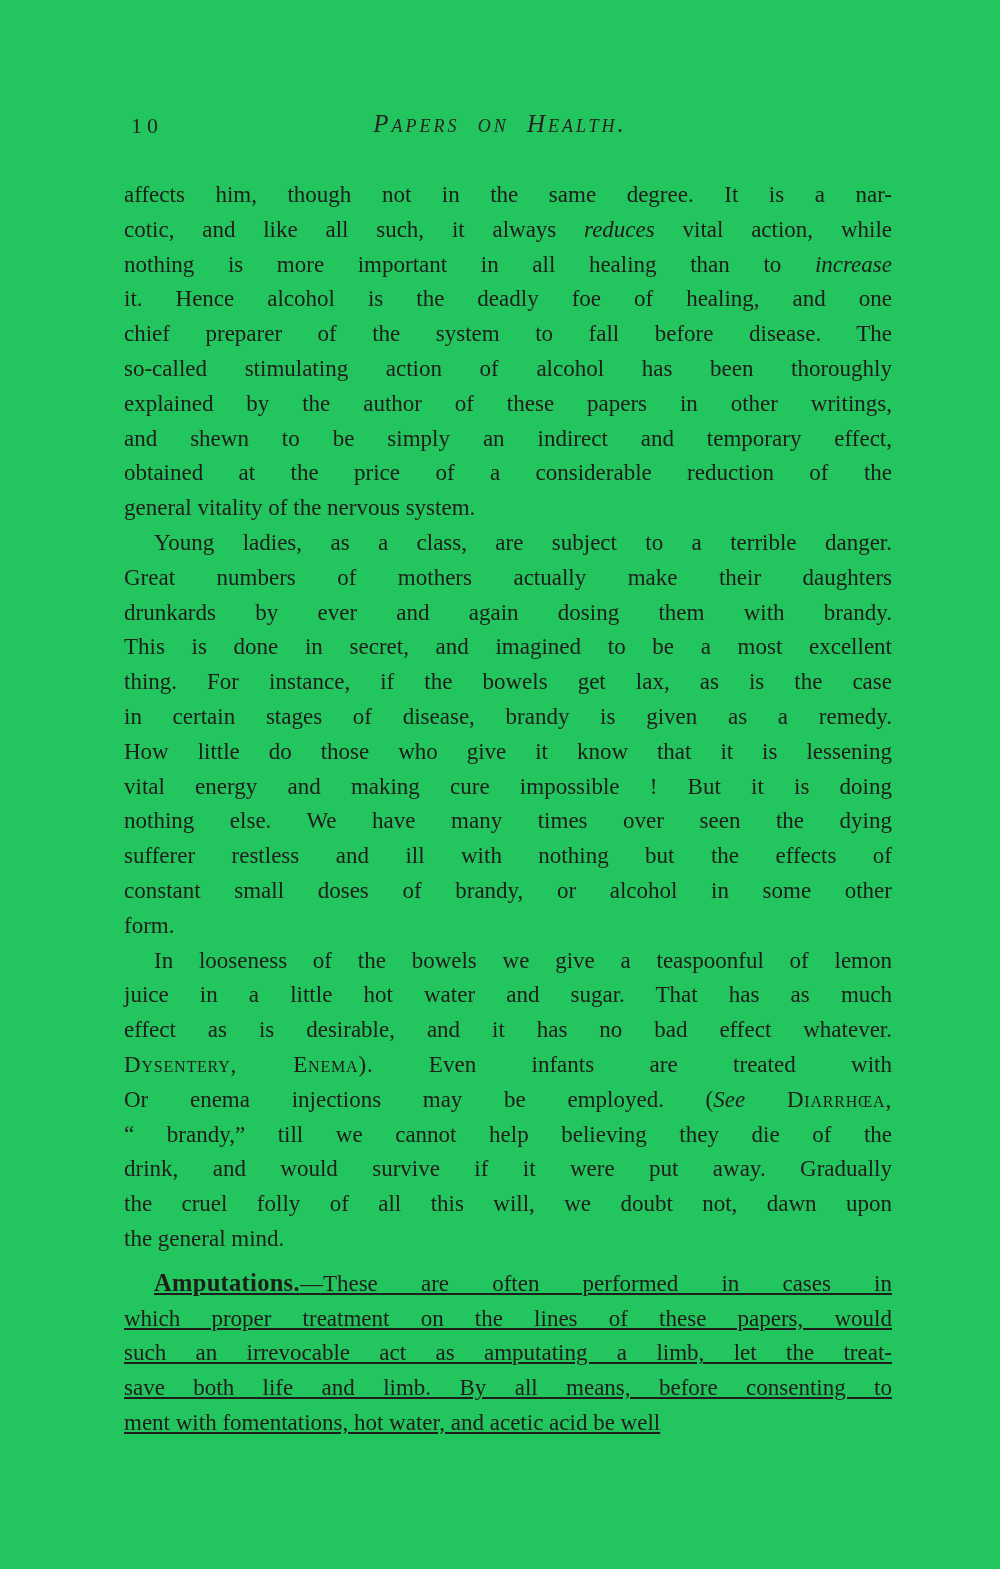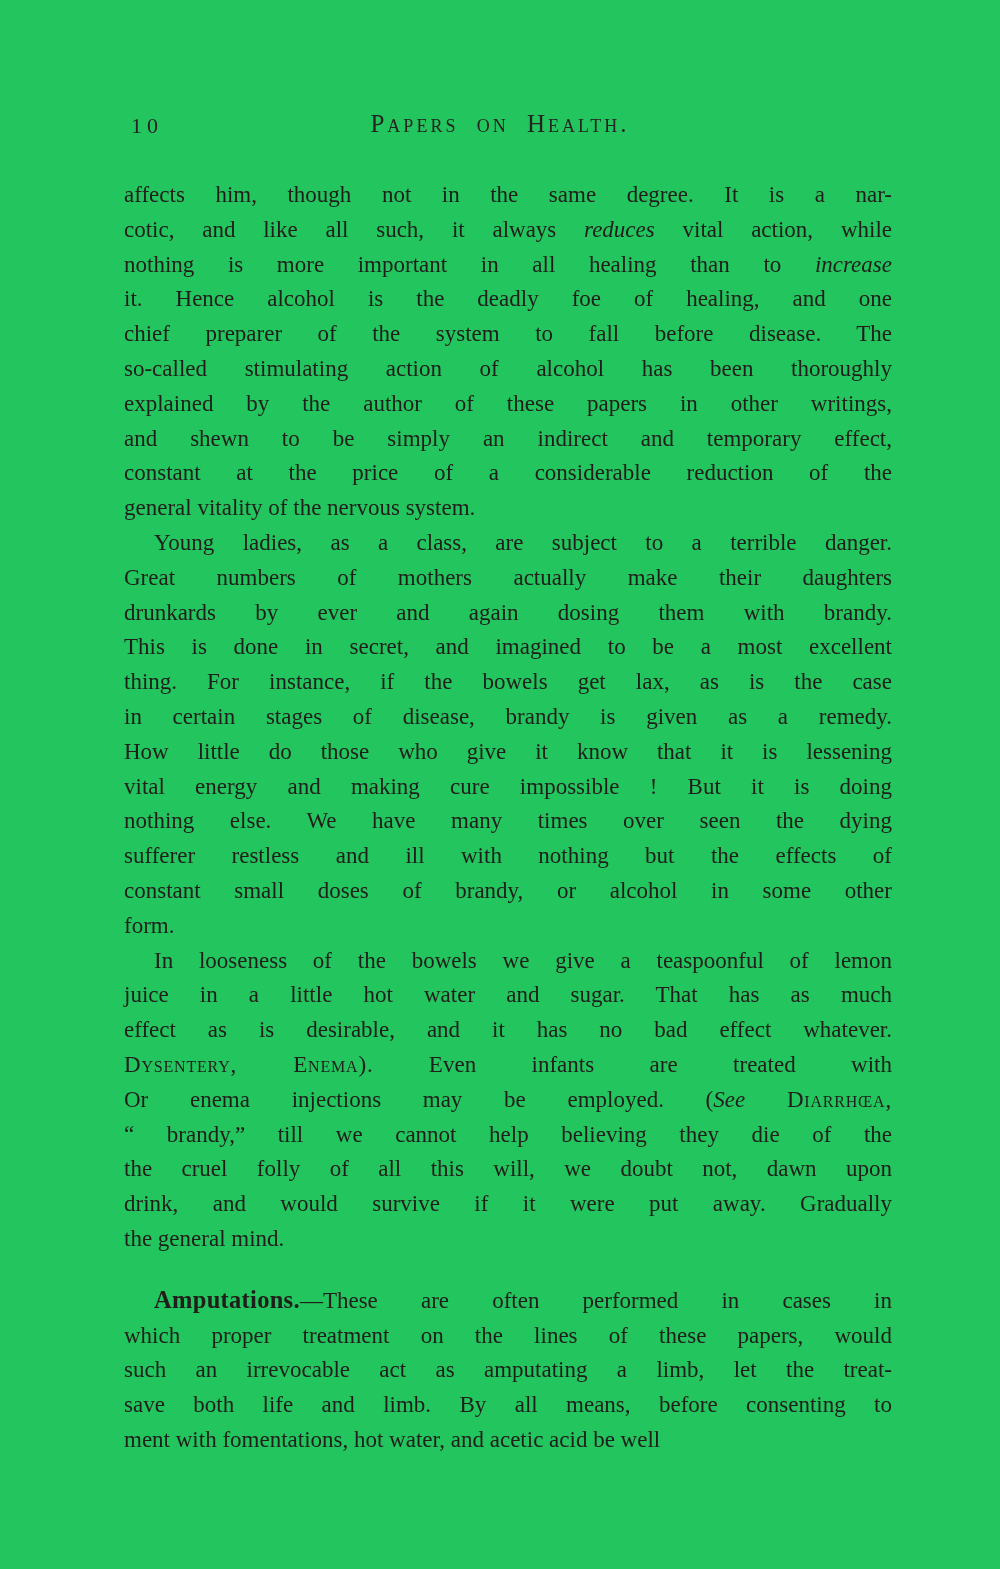--- a/index.html
+++ b/index.html
@@ -21,25 +21,26 @@
     font-size: 22px; letter-spacing: 5px; color: #262421;
   }
   .running-title {
     position: absolute; left: 0; right: 0; top: 0;
     text-align: center;
     font-variant: small-caps;
     font-size: 25px;
     letter-spacing: 3px;
     word-spacing: 9px;
     color: #262421;
+    font-style: italic;
   }
   .body-text { position: absolute; left: 124px; top: 178px; width: 768px; }
   .para { margin: 0; }
   .para + .para { margin-top: 0; }
-  .para.section { margin-top: 26px; }
+  .para.section { margin-top: 9px; text-decoration: underline; }
   .para.indent .line:first-child { text-indent: 30px; }
   .line {
     font-size: 23px;
     line-height: 34.8px;
     text-align: justify;
     text-align-last: justify;
     text-justify: inter-word;
     white-space: normal;
   }
   .line.last { text-align-last: left; }
@@ -58,21 +59,21 @@
   <div class="body-text">
       <div class="para">
         <div class="line"><span>affects him, though not in the same degree.  It is a nar-</span></div>
         <div class="line"><span>cotic, and like all such, it always </span><span class="s-i">reduces</span><span> vital action, while</span></div>
         <div class="line"><span>nothing is more important in all healing than to </span><span class="s-i">increase</span></div>
         <div class="line"><span>it.  Hence alcohol is the deadly foe of healing, and one</span></div>
         <div class="line"><span>chief preparer of the system to fall before disease.  The</span></div>
         <div class="line"><span>so-called stimulating action of alcohol has been thoroughly</span></div>
         <div class="line"><span>explained by the author of these papers in other writings,</span></div>
         <div class="line"><span>and shewn to be simply an indirect and temporary effect,</span></div>
-        <div class="line"><span>constant at the price of a considerable reduction of the</span></div>
+        <div class="line"><span>obtained at the price of a considerable reduction of the</span></div>
         <div class="line last"><span>general vitality of the nervous system.</span></div>
       </div>
       <div class="para indent">
         <div class="line"><span>Young ladies, as a class, are subject to a terrible danger.</span></div>
         <div class="line"><span>Great numbers of mothers actually make their daughters</span></div>
         <div class="line"><span>drunkards by ever and again dosing them with brandy.</span></div>
         <div class="line"><span>This is done in secret, and imagined to be a most excellent</span></div>
         <div class="line"><span>thing.  For instance, if the bowels get lax, as is the case</span></div>
         <div class="line"><span>in certain stages of disease, brandy is given as a remedy.</span></div>
         <div class="line"><span>How little do those who give it know that it is lessening</span></div>
@@ -82,22 +83,22 @@
         <div class="line"><span>constant small doses of brandy, or alcohol in some other</span></div>
         <div class="line last"><span>form.</span></div>
       </div>
       <div class="para indent">
         <div class="line"><span>In looseness of the bowels we give a teaspoonful of lemon</span></div>
         <div class="line"><span>juice in a little hot water and sugar.  That has as much</span></div>
         <div class="line"><span>effect as is desirable, and it has no bad effect whatever.</span></div>
         <div class="line"><span class="s-sc">Dysentery, Enema).</span><span>  Even infants are treated with</span></div>
         <div class="line"><span>Or enema injections may be employed.  (</span><span class="s-i">See</span><span> </span><span class="s-sc">Diarrhœa,</span></div>
         <div class="line"><span>“ brandy,” till we cannot help believing they die of the</span></div>
+        <div class="line"><span>drink, and would survive if it were put away.  Gradually</span></div>
         <div class="line"><span>the cruel folly of all this will, we doubt not, dawn upon</span></div>
-        <div class="line"><span>drink, and would survive if it were put away.  Gradually</span></div>
         <div class="line last"><span>the general mind.</span></div>
       </div>
       <div class="para indent section">
         <div class="line"><span class="s-b">Amputations.</span><span>—These are often performed in cases in</span></div>
         <div class="line"><span>which proper treatment on the lines of these papers, would</span></div>
         <div class="line"><span>such an irrevocable act as amputating a limb, let the treat-</span></div>
         <div class="line"><span>save both life and limb.  By all means, before consenting to</span></div>
         <div class="line last"><span>ment with fomentations, hot water, and acetic acid be well</span></div>
       </div>
     </div>

